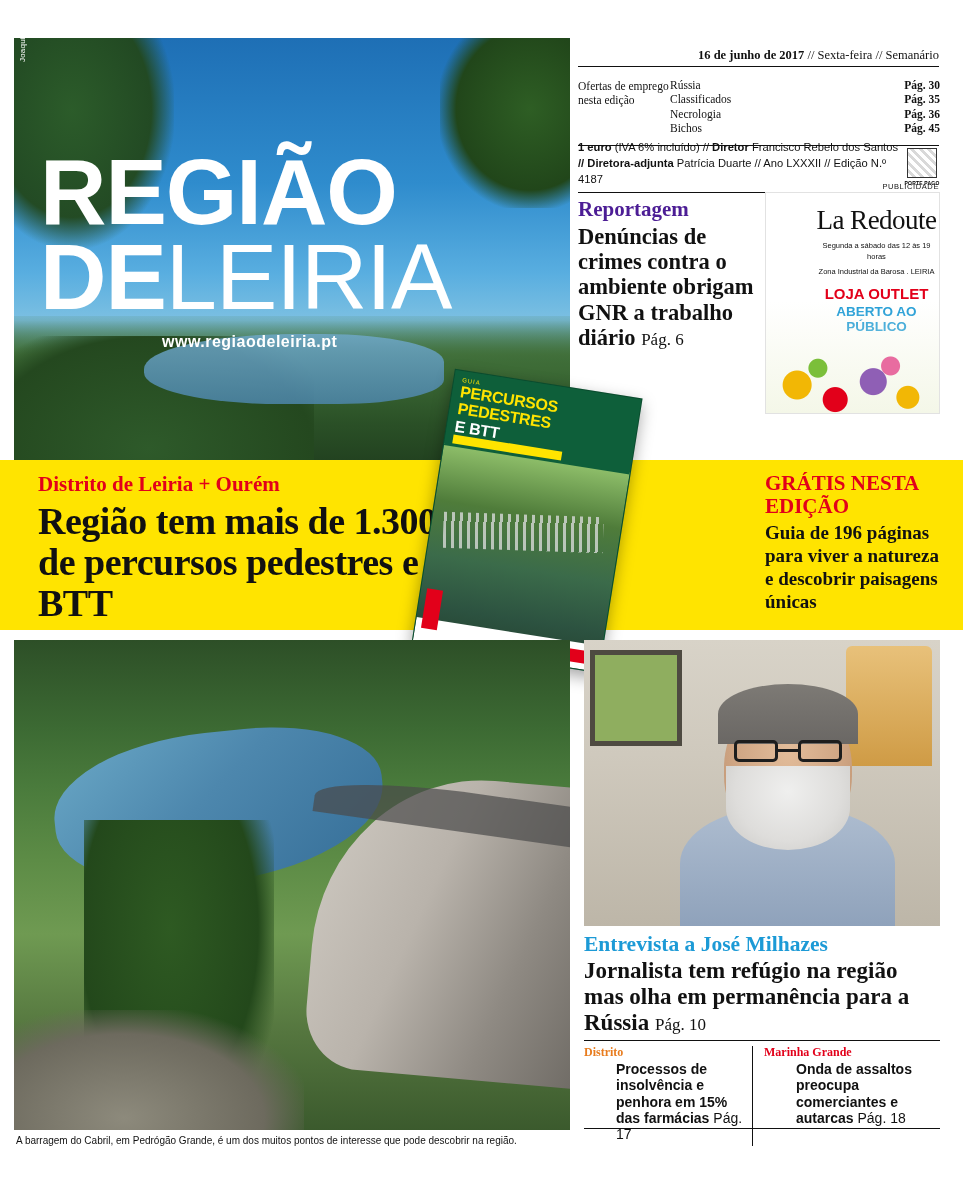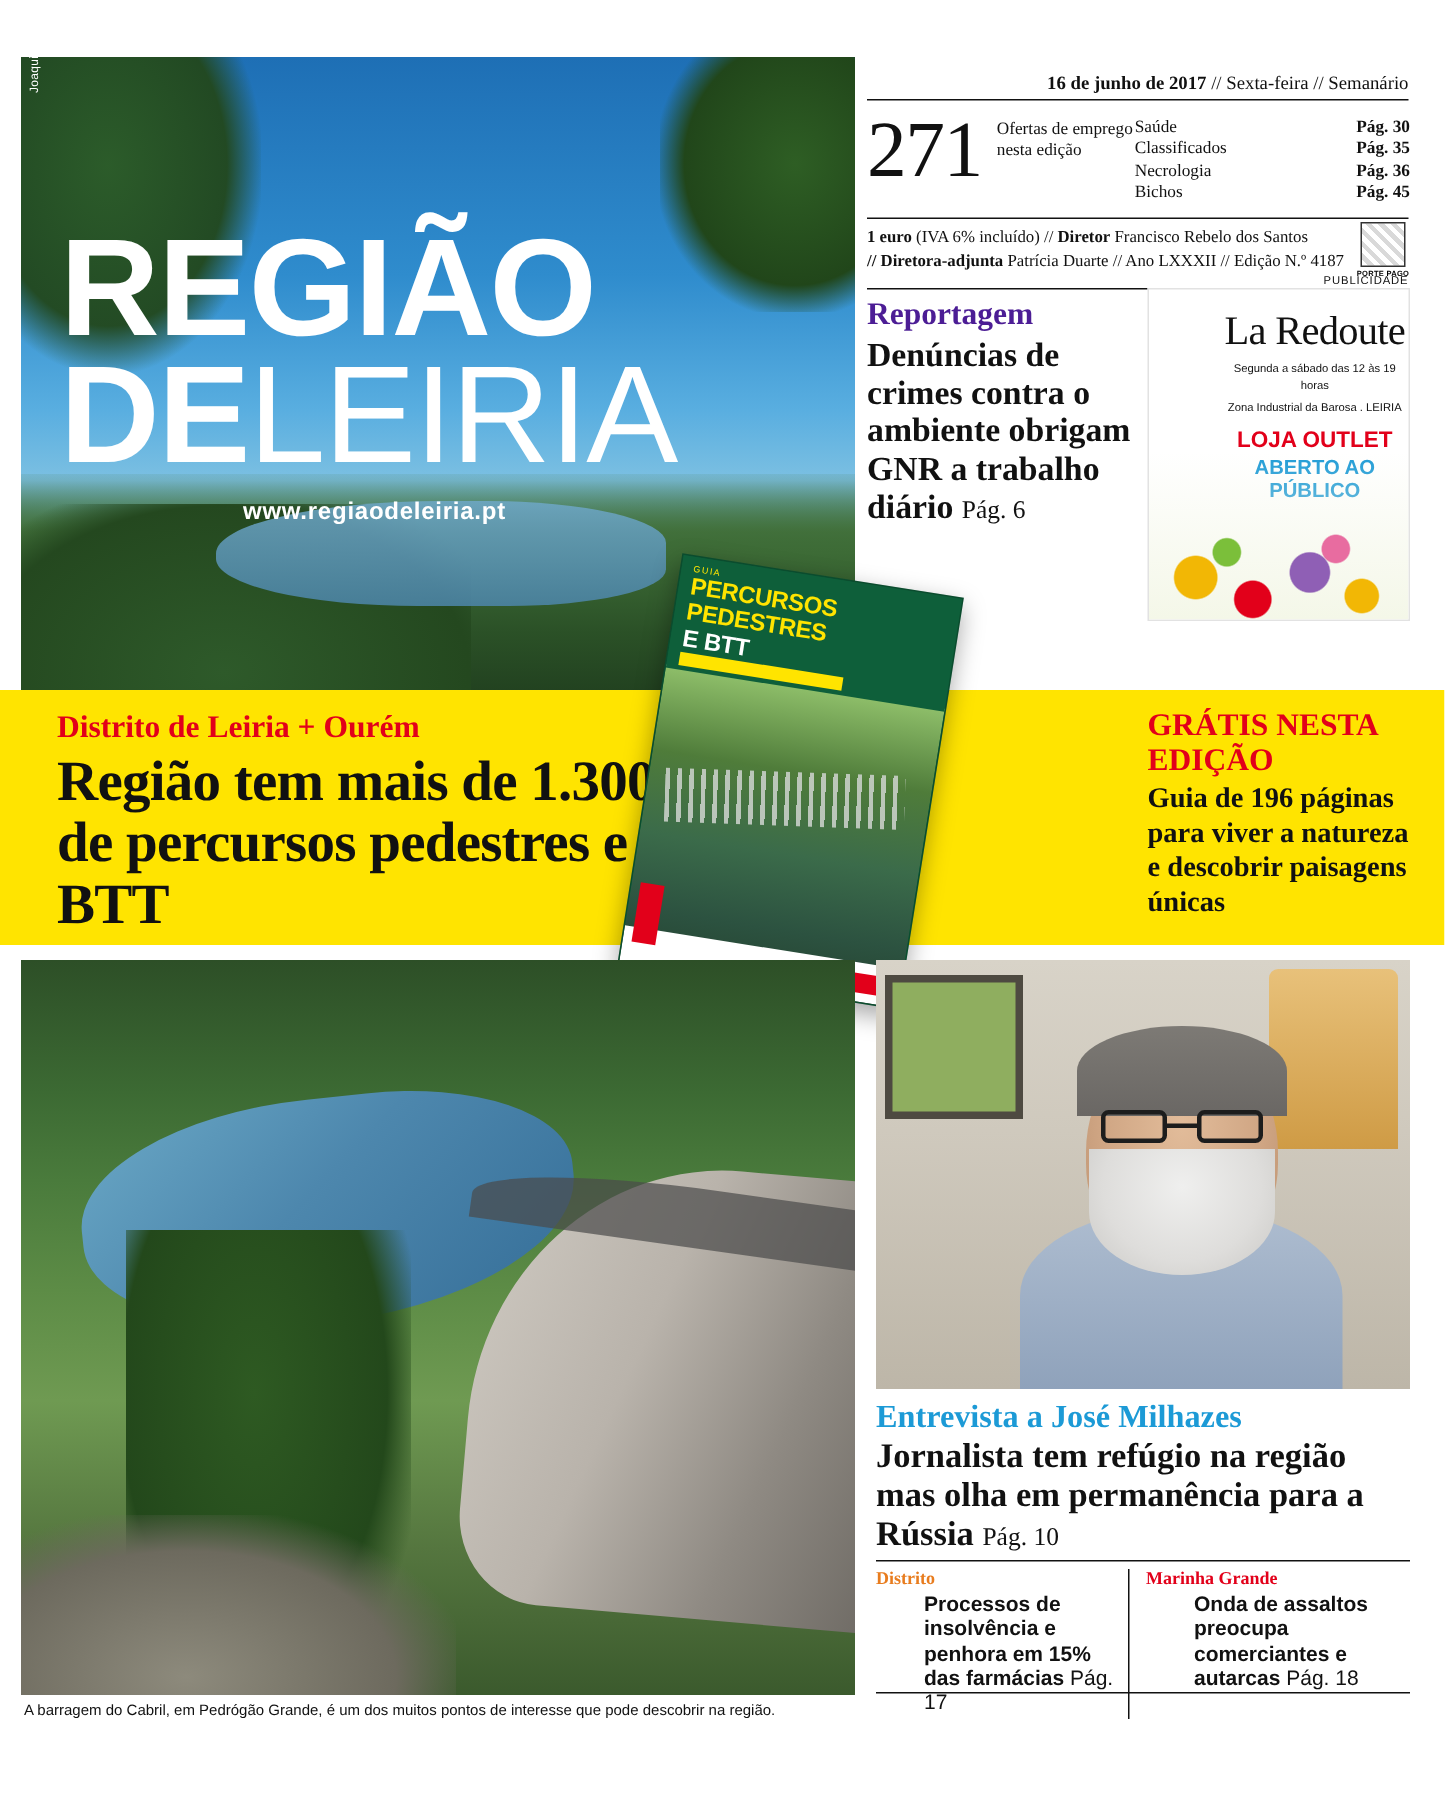--- a/index.html
+++ b/index.html
@@ -87,22 +87,22 @@
   }
   .index-list {
     font-family: "Liberation Serif", serif; font-size: 11.5px; line-height:1.25; color:#111;
     padding-top:4px; flex:1;
   }
   .index-row { display:flex; justify-content:space-between; }
   .index-row b { font-weight:700; }
 
   .rule-mid { position:absolute; left:578px; top:145px; width:361px; height:1px; background:#111; }
   .imprint {
-    position:absolute; left:578px; top:150px; width:330px;
-    font-family:Liberation Serif, serif; font-size:11.2px; line-height:1.45; color:#111;
+    position:absolute; left:578px; top:139px; width:330px;
+    font-family:Liberation Sans, sans-serif; font-size:11.2px; line-height:1.45; color:#111;
   }
   .imprint b { font-weight:700; }
   .stamp {
     position:absolute; right:22px; top:148px; width:38px; height:42px;
     text-align:center;
   }
   .stamp-box {
     width:30px; height:30px; margin:0 auto; border:1px solid #333;
     background: repeating-linear-gradient(45deg, #fff 0 3px, #d9d9d9 3px 6px);
   }
@@ -341,25 +341,24 @@
   </div>
 
   <div class="dateline">
     <b>16 de junho de 2017</b>
     <span>// Sexta-feira</span>
     <span>// Semanário</span>
   </div>
   <div class="rule-top"></div>
 
   <div class="issue-row">
-    <div class="issue-num">271</div>
     <div class="issue-sub">Ofertas de emprego nesta edição</div>
     <div class="index-list">
       <div class="index-row">
-        <span>Saúde</span>
+        <span>Rússia</span>
         <b>Pág. 30</b>
       </div>
       <div class="index-row">
         <span>Classificados</span>
         <b>Pág. 35</b>
       </div>
       <div class="index-row">
         <span>Necrologia</span>
         <b>Pág. 36</b>
       </div>

